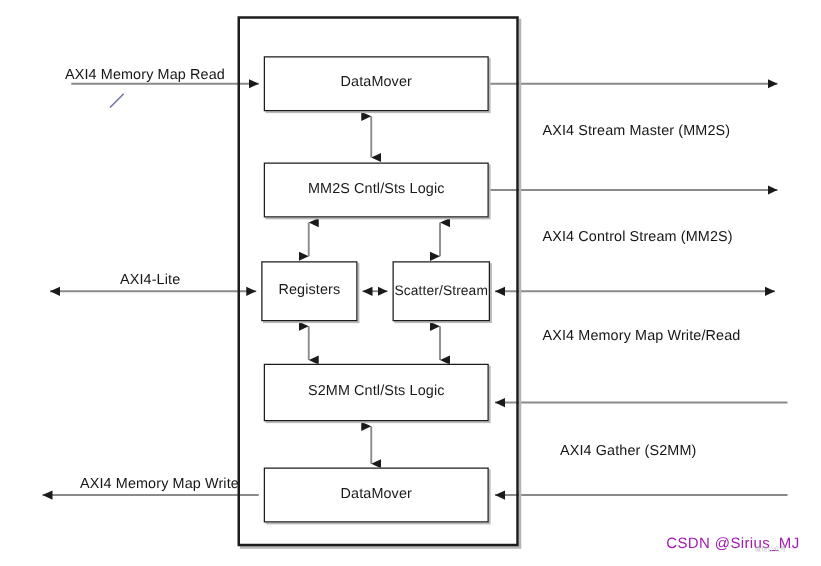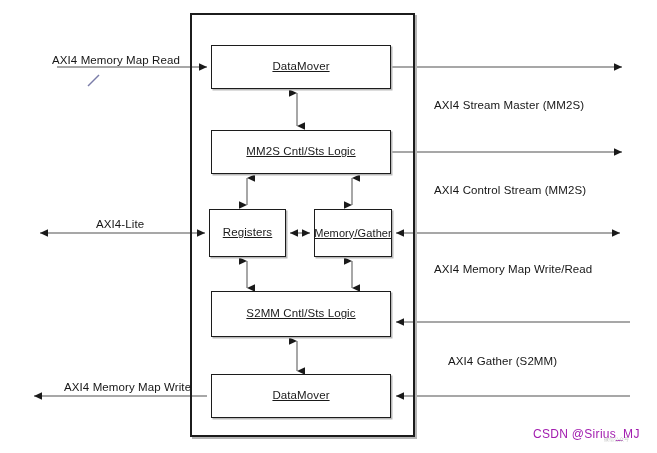--- a/index.html
+++ b/index.html
@@ -37,21 +37,20 @@
     justify-content: center;
     z-index: 3;
   }
   .block-label {
     font-size: 11.5px;
     color: #1a1a1a;
     letter-spacing: 0.1px;
     text-align: right;
     line-height: 1.15;
     white-space: nowrap;
-    text-decoration: underline;
   }
   .outer-box {
     position: absolute;
     box-sizing: border-box;
     background: transparent;
     border: 2px solid #1c1c1c;
     box-shadow: 2px 2px 0 0 #b5b5b5;
     z-index: 1;
   }
   
@@ -147,21 +146,21 @@
 
   <div class="block" style="left:211px; top:130px; width:180px; height:44px;">
     <span class="block-label">MM2S Cntl/Sts Logic</span>
   </div>
 
   <div class="block" style="left:209px; top:209px; width:77px; height:48px;">
     <span class="block-label">Registers</span>
   </div>
 
   <div class="block" style="left:314px; top:209px; width:78px; height:48px;">
-    <span class="block-label" style="font-size:11px;">Memory/Gather</span>
+    <span class="block-label" style="font-size:11px;">Scatter/Stream</span>
   </div>
 
   <div class="block" style="left:211px; top:291px; width:180px; height:46px;">
     <span class="block-label">S2MM Cntl/Sts Logic</span>
   </div>
 
   <div class="block" style="left:211px; top:374px; width:180px; height:44px;">
     <span class="block-label">DataMover</span>
   </div>
 

